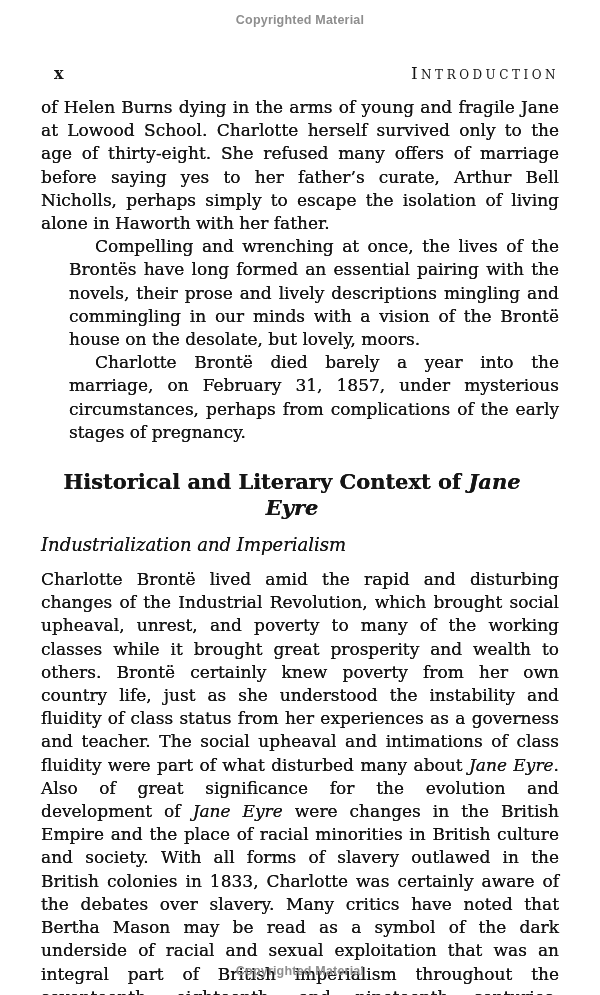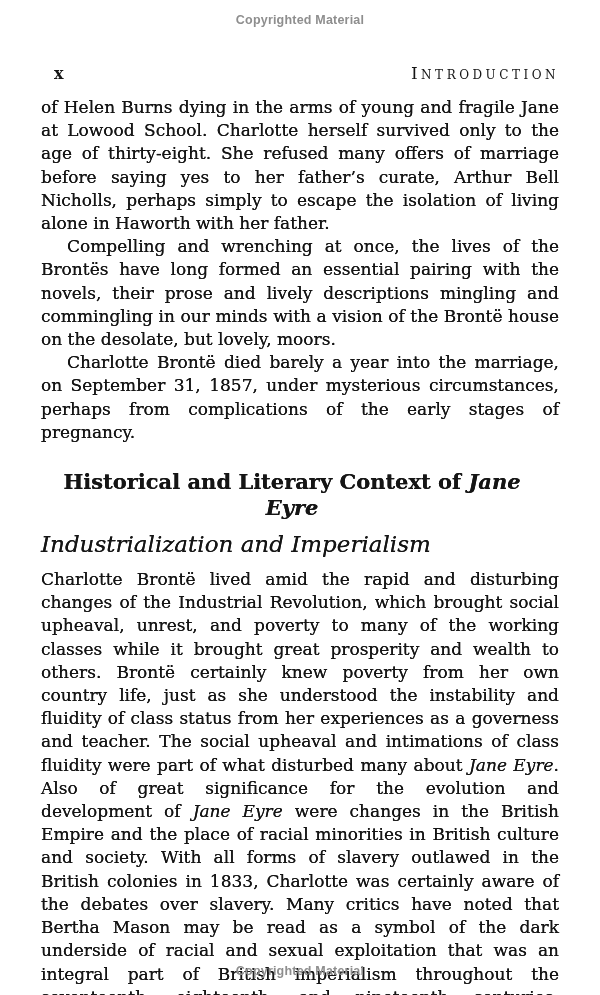--- a/index.html
+++ b/index.html
@@ -53,34 +53,34 @@
     left: 41px;
     width: 518px;
   }
   .body-para {
     margin: 0;
     font-size: 17px;
     line-height: 23.2px;
     text-align: justify;
     text-shadow: 0 0 0.4px currentColor;
   }
-  .body-para.indent { text-indent: 26px; }
+  .body-para.indent { text-indent: 26px; margin-left: 28px; }
   .italic { font-style: italic; }
   .section-heading {
     margin: 25px 16px 0 0;
     text-align: center;
     font-weight: bold;
     font-size: 21px;
     line-height: 26px;
     text-shadow: 0 0 0.4px currentColor;
   }
   .subsection-heading {
     margin: 11px 0 0 0;
     font-style: italic;
-    font-size: 23px;
+    font-size: 18px;
     line-height: 25px;
     text-align: left;
     font-weight: normal;
     text-shadow: 0 0 0.3px currentColor;
   }
   .section-paras { margin-top: 11px; }
 </style>
 </head>
 <body>
 
@@ -91,21 +91,21 @@
   <div class="running-header">
     <span class="page-number">x</span>
     <span class="running-title">Introduction</span>
   </div>
 
   <div class="content">
 
     <div>
         <p class="body-para"><span>of Helen Burns dying in the arms of young and fragile Jane at Lowood School. Charlotte herself survived only to the age of thirty-eight. She refused many offers of marriage before saying yes to her father’s curate, Arthur Bell Nicholls, perhaps simply to escape the isolation of living alone in Haworth with her father.</span></p>
         <p class="body-para indent"><span>Compelling and wrenching at once, the lives of the Brontës have long formed an essential pairing with the novels, their prose and lively descriptions mingling and commingling in our minds with a vision of the Brontë house on the desolate, but lovely, moors.</span></p>
-        <p class="body-para indent"><span>Charlotte Brontë died barely a year into the marriage, on September 31, 1857, under mysterious circumstances, perhaps from complications of the early stages of pregnancy.</span></p>
+        <p class="body-para indent"><span>Charlotte Brontë died barely a year into the marriage, on February 31, 1857, under mysterious circumstances, perhaps from complications of the early stages of pregnancy.</span></p>
       </div>
 
     <h2 class="section-heading"><span>Historical and Literary Context of </span><span class="italic">Jane Eyre</span></h2>
 
     <h3 class="subsection-heading">Industrialization and Imperialism</h3>
 
     <div class="section-paras">
         <p class="body-para"><span>Charlotte Brontë lived amid the rapid and disturbing changes of the Industrial Revolution, which brought social upheaval, unrest, and poverty to many of the working classes while it brought great prosperity and wealth to others. Brontë certainly knew poverty from her own country life, just as she understood the instability and fluidity of class status from her experiences as a governess and teacher. The social upheaval and intimations of class fluidity were part of what disturbed many about </span><span class="italic">Jane Eyre</span><span>. Also of great significance for the evolution and development of </span><span class="italic">Jane Eyre</span><span> were changes in the British Empire and the place of racial minorities in British culture and society. With all forms of slavery outlawed in the British colonies in 1833, Charlotte was certainly aware of the debates over slavery. Many critics have noted that Bertha Mason may be read as a symbol of the dark underside of racial and sexual exploitation that was an integral part of British imperialism throughout the seventeenth, eighteenth, and nineteenth centuries. Brontë’s incorporation of these</span></p>
       </div>
 

